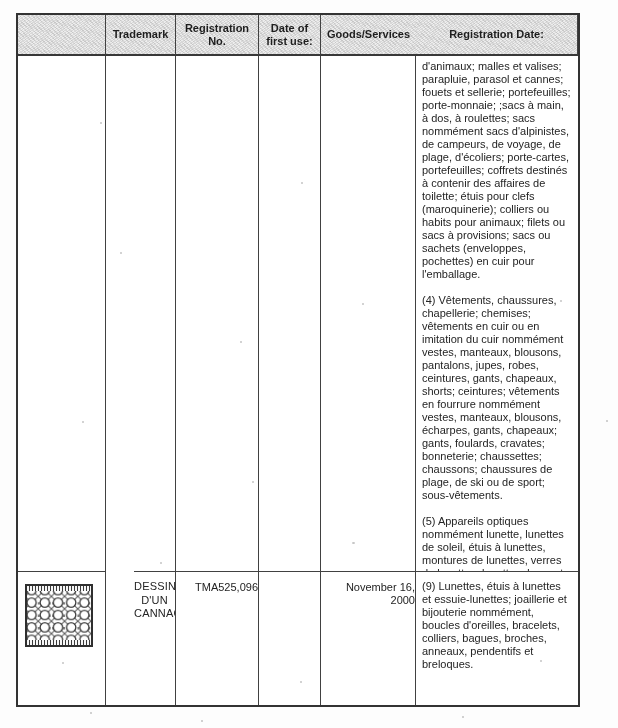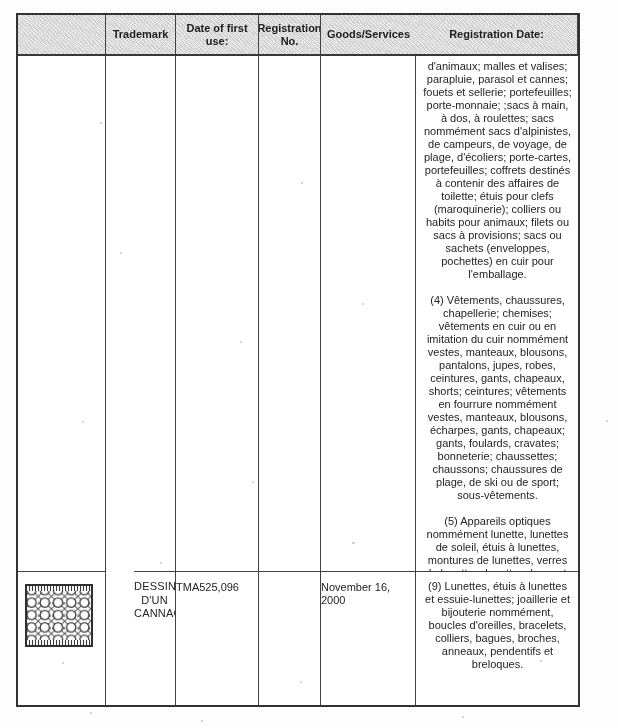--- a/index.html
+++ b/index.html
@@ -31,44 +31,44 @@
       repeating-linear-gradient(47deg, rgba(110,110,110,.16) 0 1px, transparent 1px 3px),
       repeating-linear-gradient(-33deg, rgba(255,255,255,.55) 0 1px, transparent 1px 2px);
     border-bottom:2px solid #383838;
     display:flex;align-items:center;justify-content:center;
     text-align:center;
     font-weight:bold;font-size:11px;line-height:13px;color:#1e1e1e;
   }
   .body-row1{border-bottom:1px solid #414141;}
   .goods{
     padding:4px 5px 12px 6px;
-    font-size:11px;line-height:13px;text-align:center;
+    font-size:11px;line-height:13px;
   }
   .goods p{margin:0 0 13px 0;}
   .tm-text{
     padding-top:8px;text-align:center;
     font-size:11px;line-height:13.5px;letter-spacing:.2px;margin-left:28px;
   }
   .reg-no,.reg-date{
-    padding-top:9px;text-align:left;
+    padding-top:9px;text-align:right;
     font-size:11px;line-height:13px;
   }
   .tm-img-cell{padding-top:8px;}
   .cannage{display:block;margin-left:7px;margin-top:4px;}
   .speck{position:absolute;border-radius:50%;background:rgba(70,70,70,.32);pointer-events:none;}
 </style>
 </head>
 <body>
 
 <div class="doc-table">
 
   <div class="cell hdr"></div>
   <div class="cell hdr">Trademark</div>
+  <div class="cell hdr">Registration No.</div>
   <div class="cell hdr">Date of first use:</div>
-  <div class="cell hdr">Registration No.</div>
   <div class="cell hdr last-col">Goods/Services</div>
   <div class="cell hdr">Registration Date:</div>
 
   <div class="cell body-row1"></div>
   <div class="cell body-row1 tm-text"></div>
   <div class="cell body-row1 reg-no"></div>
   <div class="cell body-row1"></div>
   <div class="cell body-row1 reg-date"></div>
   <div class="cell body-row1 last-col goods">
     <p>d'animaux; malles et valises; parapluie, parasol et cannes; fouets et sellerie; portefeuilles; porte-monnaie; ;sacs à main, à dos, à roulettes; sacs nommément sacs d'alpinistes, de campeurs, de voyage, de plage, d'écoliers; porte-cartes, portefeuilles; coffrets destinés à contenir des affaires de toilette; étuis pour clefs (maroquinerie); colliers ou habits pour animaux; filets ou sacs à provisions; sacs ou sachets (enveloppes, pochettes) en cuir pour l'emballage.</p>

